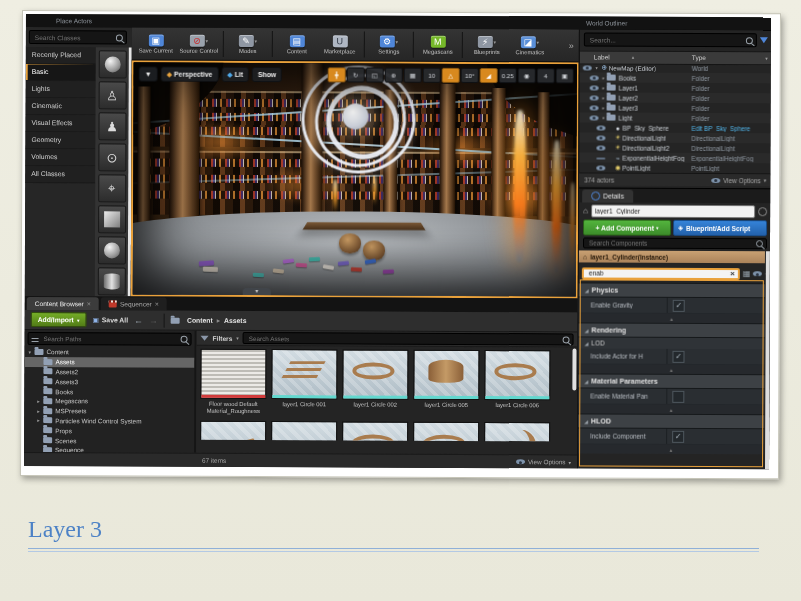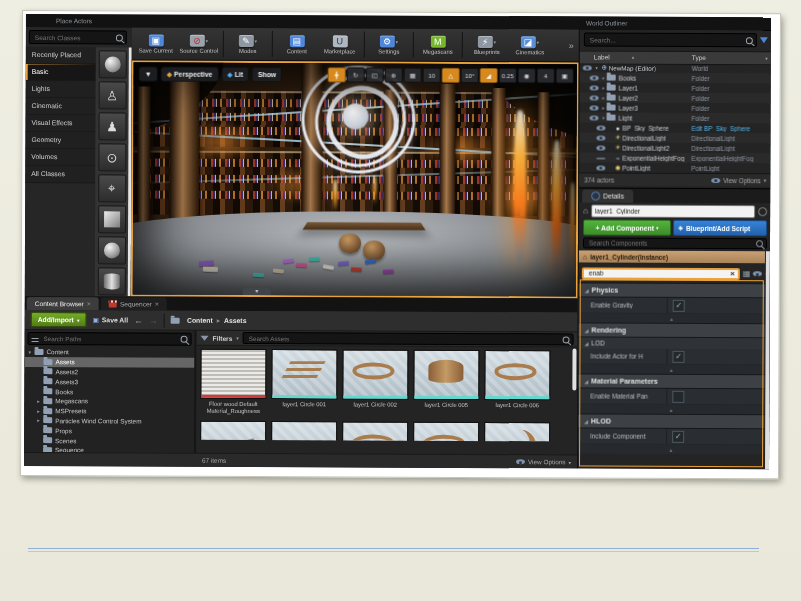--- a/index.html
+++ b/index.html
@@ -786,15 +786,16 @@
             </div>
             <div class="psep">▴</div>
           </div>
         <div class="dscroll"></div>
         <div class="dhl"></div>
       </div>
 
     </div>
   </div>
 
+  <div class="slidetitle">Layer 3</div>
   <div class="rule1"></div>
   <div class="rule2"></div>
 </div>
 
 </body></html>

